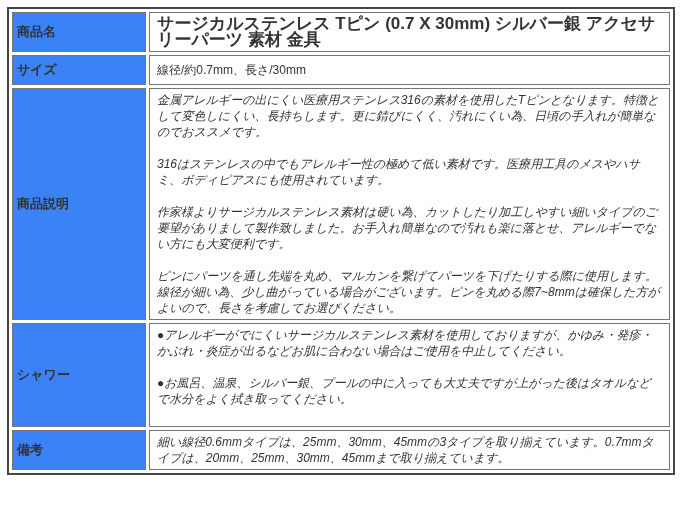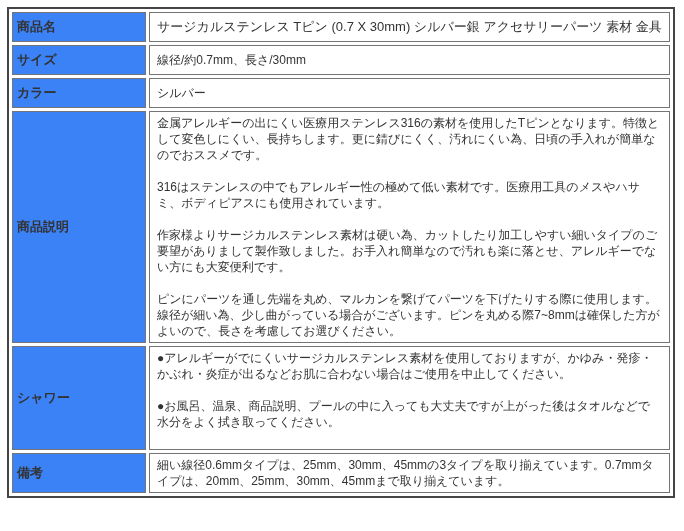--- a/index.html
+++ b/index.html
@@ -40,61 +40,58 @@
     line-height: 16px;
     vertical-align: middle;
     white-space: pre-wrap;
     background: #ffffff;
   }
   tr.row-single th.rowhead,
   tr.row-single td.val {
     height: 22px;
   }
   td.bold {
-    font-weight: normal;
-    font-size: 13px;
+    font-weight: bold;
+    font-size: 17px;
   }
   tr.row-multi td.val {
     vertical-align: top;
+    font-style: italic;
   }
   td.h-notes {
     height: 96px;
   }
 </style>
 </head>
 <body>
 
 <table class="spec">
   <tbody>
     <tr class="row-single">
       <th class="rowhead">商品名</th>
       <td class="val bold">サージカルステンレス Tピン (0.7 X 30mm) シルバー銀 アクセサリーパーツ 素材 金具</td>
     </tr>
     <tr class="row-single">
       <th class="rowhead">サイズ</th>
       <td class="val">線径/約0.7mm、長さ/30mm</td>
     </tr>
-    <tr class="row-single">
-      <th class="rowhead">カラー</th>
-      <td class="val">シルバー</td>
-    </tr>
     <tr class="row-multi">
       <th class="rowhead">商品説明</th>
       <td class="val">金属アレルギーの出にくい医療用ステンレス316の素材を使用したTピンとなります。特徴として変色しにくい、長持ちします。更に錆びにくく、汚れにくい為、日頃の手入れが簡単なのでおススメです。
 
 316はステンレスの中でもアレルギー性の極めて低い素材です。医療用工具のメスやハサミ、ボディピアスにも使用されています。
 
 作家様よりサージカルステンレス素材は硬い為、カットしたり加工しやすい細いタイプのご要望がありまして製作致しました。お手入れ簡単なので汚れも楽に落とせ、アレルギーでない方にも大変便利です。
 
 ピンにパーツを通し先端を丸め、マルカンを繋げてパーツを下げたりする際に使用します。線径が細い為、少し曲がっている場合がございます。ピンを丸める際7~8mmは確保した方がよいので、長さを考慮してお選びください。</td>
     </tr>
     <tr class="row-multi">
       <th class="rowhead">シャワー</th>
       <td class="val h-notes">●アレルギーがでにくいサージカルステンレス素材を使用しておりますが、かゆみ・発疹・かぶれ・炎症が出るなどお肌に合わない場合はご使用を中止してください。
 
-●お風呂、温泉、商品説明、プールの中に入っても大丈夫ですが上がった後はタオルなどで水分をよく拭き取ってください。</td>
+●お風呂、温泉、シルバー銀、プールの中に入っても大丈夫ですが上がった後はタオルなどで水分をよく拭き取ってください。</td>
     </tr>
     <tr class="row-multi">
       <th class="rowhead">備考</th>
       <td class="val">細い線径0.6mmタイプは、25mm、30mm、45mmの3タイプを取り揃えています。0.7mmタイプは、20mm、25mm、30mm、45mmまで取り揃えています。</td>
     </tr>
   </tbody>
 </table>
 
 </body></html>

